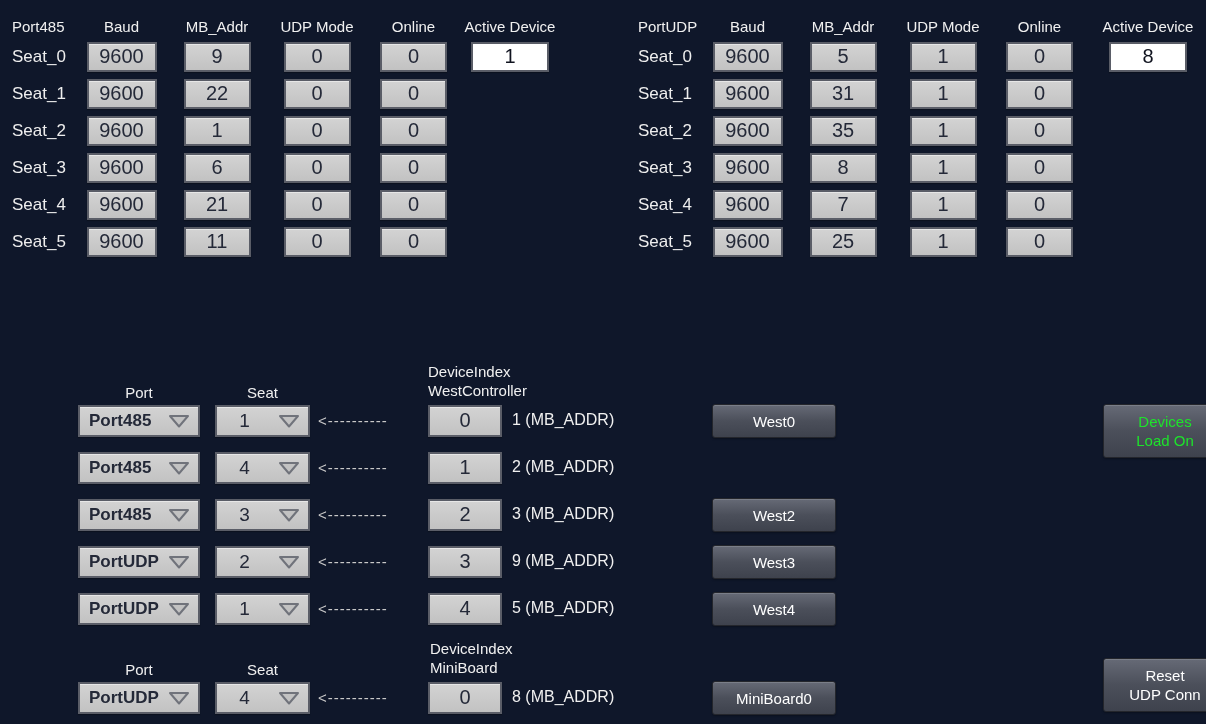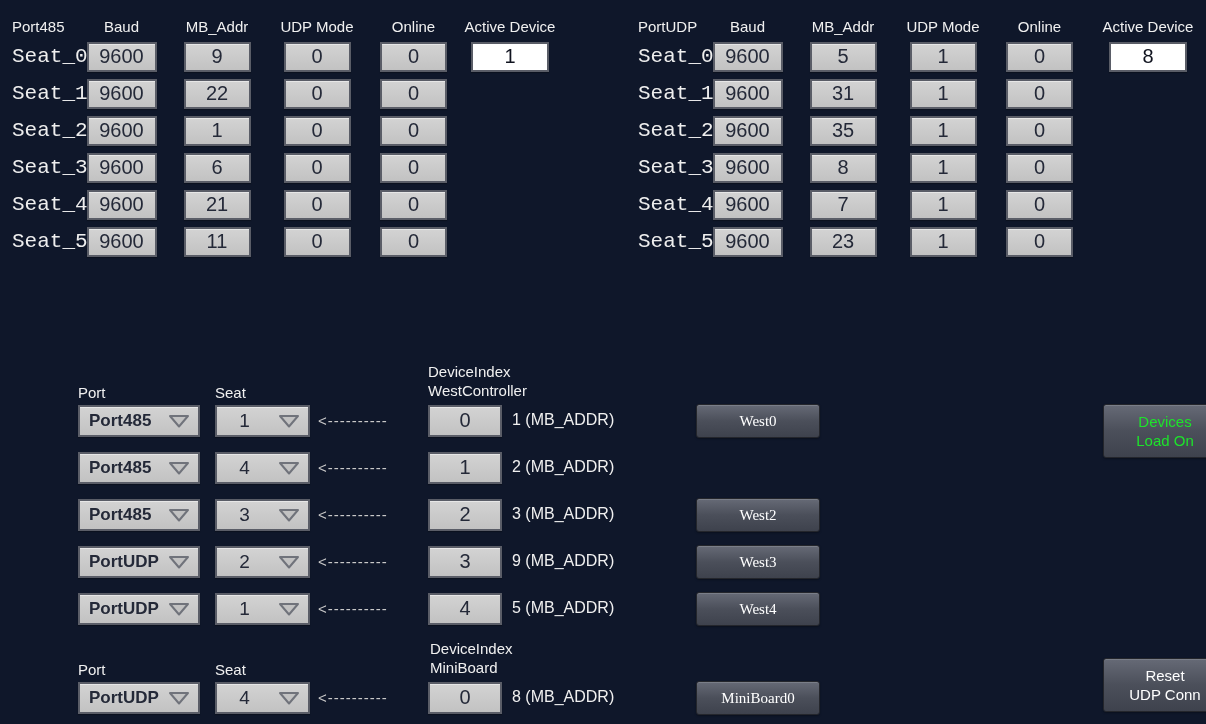--- a/index.html
+++ b/index.html
@@ -15,36 +15,36 @@
   .panel {
     position:absolute; top:10px;
     display:grid;
     grid-template-columns:68px 91px 100px 100px 93px 100px;
     grid-template-rows:32px repeat(6,37px);
   }
   .panel.left  { left:8px; }
   .panel.right { left:634px; grid-template-columns:68px 91px 100px 100px 93px 124px; }
   .hdr { color:#f0f0f0; font-size:15px; text-align:center; align-self:center; white-space:nowrap; }
   .hdr.title { text-align:left; padding-left:4px; }
-  .rowlabel { color:#eeeeee; font-size:21px; padding-left:4px; line-height:30px; align-self:start; white-space:nowrap;font-family:Liberation Mono, monospace; }
+  .rowlabel { color:#eeeeee; font-size:17px; padding-left:4px; line-height:30px; align-self:start; white-space:nowrap; }
   .cell { align-self:start; justify-self:center; }
   .field {
     height:30px;
     background:linear-gradient(180deg,#d3d3d3,#c2c2c2);
     border:2px solid #5a5d67;
     color:#242938;
     font-size:20px; text-align:center; line-height:25px;
     box-shadow:0 1px 1px rgba(0,0,0,0.25), inset 0 1px 0 rgba(255,255,255,0.45);
   }
   .w-baud { width:70px; } .w-std { width:67px; } .w-active { width:78px; }
   .field.white { background:#ffffff; box-shadow:0 1px 1px rgba(0,0,0,0.25); color:#10131f; }
   .spacer { visibility:hidden; }
 
   
-  .col-hdr { position:absolute; color:#f0f0f0; font-size:15px; text-align:left; white-space:nowrap; }
+  .col-hdr { position:absolute; color:#f0f0f0; font-size:15px; text-align:center; white-space:nowrap; }
   .di-hdr  { position:absolute; color:#f0f0f0; font-size:15px; line-height:19px; white-space:nowrap; }
   .maprow  { position:absolute; left:78px; width:740px; height:34px; }
 
   .dd {
     position:absolute; top:1px; height:32px;
     background:linear-gradient(180deg,#d3d3d3,#c2c2c2);
     border:2px solid #5a5d67;
     box-shadow:0 1px 1px rgba(0,0,0,0.25), inset 0 1px 0 rgba(255,255,255,0.45);
     cursor:pointer;
   }
@@ -61,21 +61,21 @@
 
   .btn {
     position:absolute;
     display:flex; flex-direction:column; align-items:center; justify-content:center;
     background:linear-gradient(180deg,#666a76 0%,#4b4f5a 50%,#3e424d 100%);
     border:1px solid #24262c; border-radius:3px;
     color:#ffffff; font-size:15px; font-family:inherit;
     box-shadow:inset 0 1px 0 rgba(255,255,255,0.14), 0 1px 2px rgba(0,0,0,0.3);
     cursor:pointer; line-height:19px; white-space:nowrap;
   }
-  .btn.west { left:618px; top:0; width:124px; height:34px;font-family:Liberation Serif, serif; }
+  .btn.west { left:634px; top:0; width:124px; height:34px; }
   .btn.big  { width:124px; height:54px;margin-left:40px; }
   .btn.green { color:#1de32b; }
 </style>
 </head>
 <body>
 
 <div id="screen">
 
   <div class="panel left">
     <div class="hdr title">Port485</div>
@@ -166,21 +166,21 @@
 
     <div class="rowlabel">Seat_4</div>
     <div class="cell field w-baud">9600</div>
     <div class="cell field w-std">7</div>
     <div class="cell field w-std">1</div>
     <div class="cell field w-std">0</div>
     <div class="spacer"></div>
 
     <div class="rowlabel">Seat_5</div>
     <div class="cell field w-baud">9600</div>
-    <div class="cell field w-std">23</div>
+    <div class="cell field w-std">25</div>
     <div class="cell field w-std">1</div>
     <div class="cell field w-std">0</div>
     <div class="spacer"></div>
   </div>
 
   <div class="col-hdr" style="left:78px;top:384px;width:122px">Port</div>
   <div class="col-hdr" style="left:215px;top:384px;width:95px">Seat</div>
   <div class="di-hdr" style="left:428px;top:362px">
     <div>DeviceIndex</div>
     <div>WestController</div>

